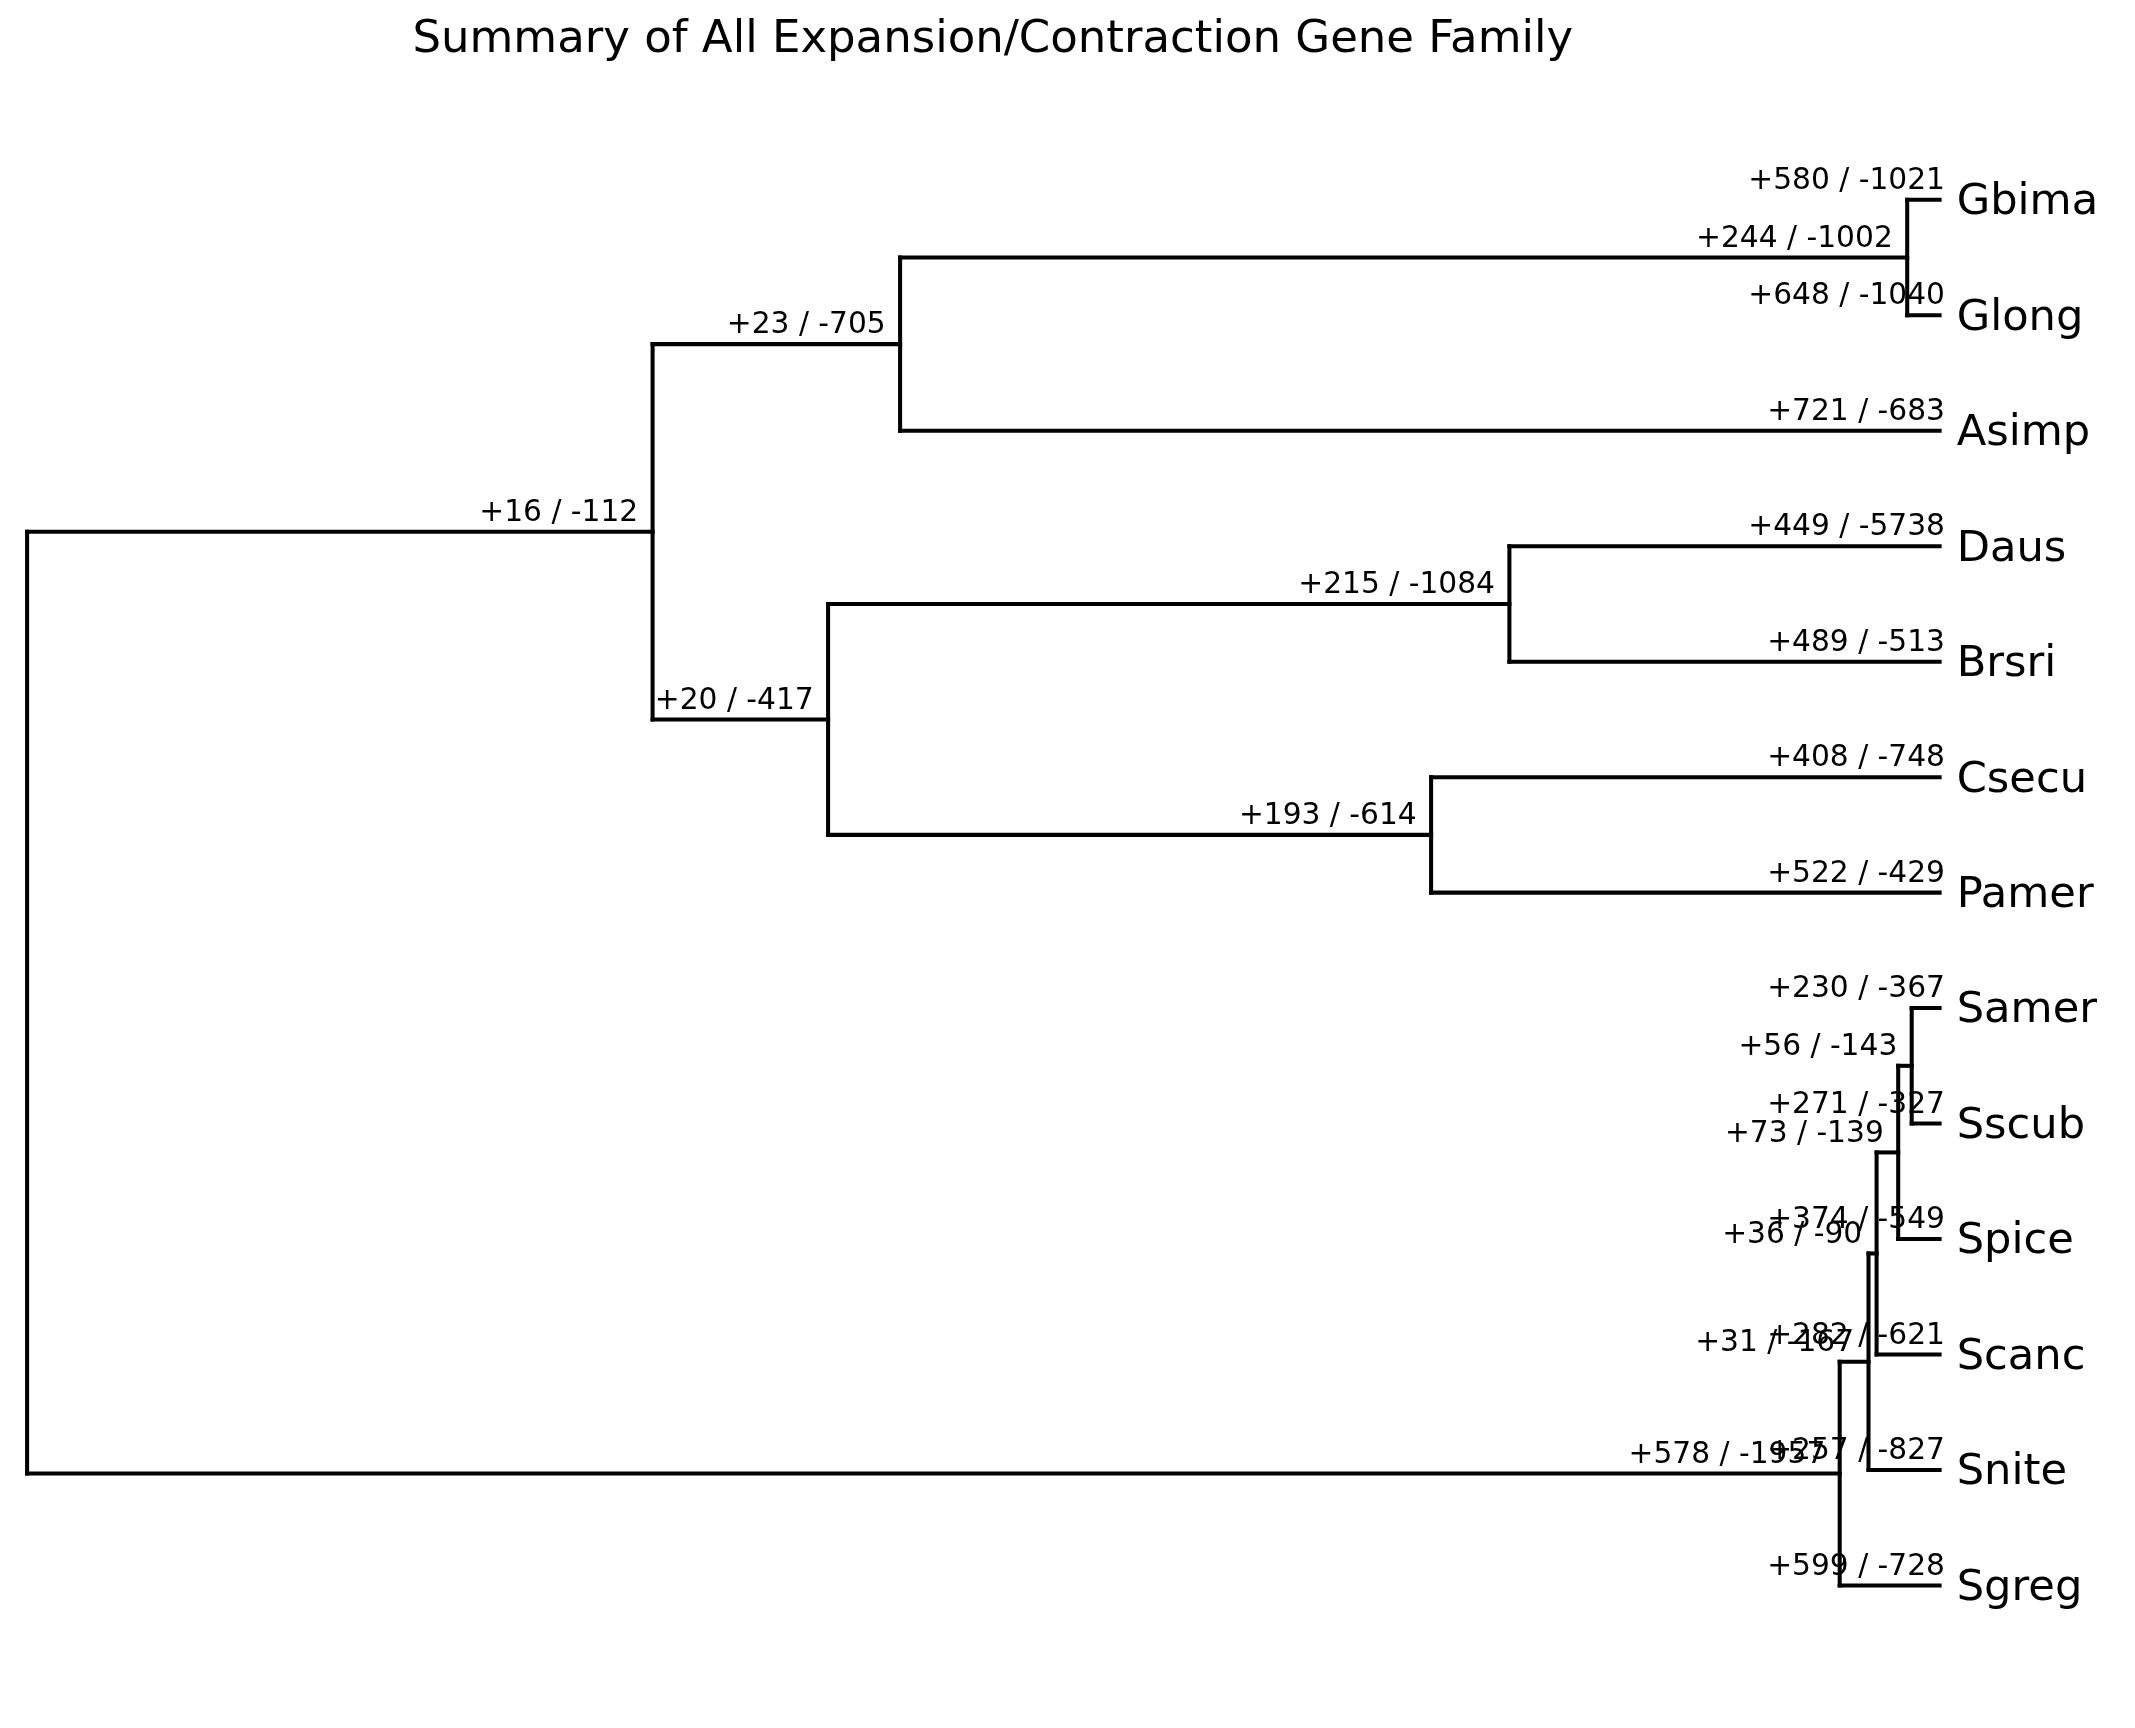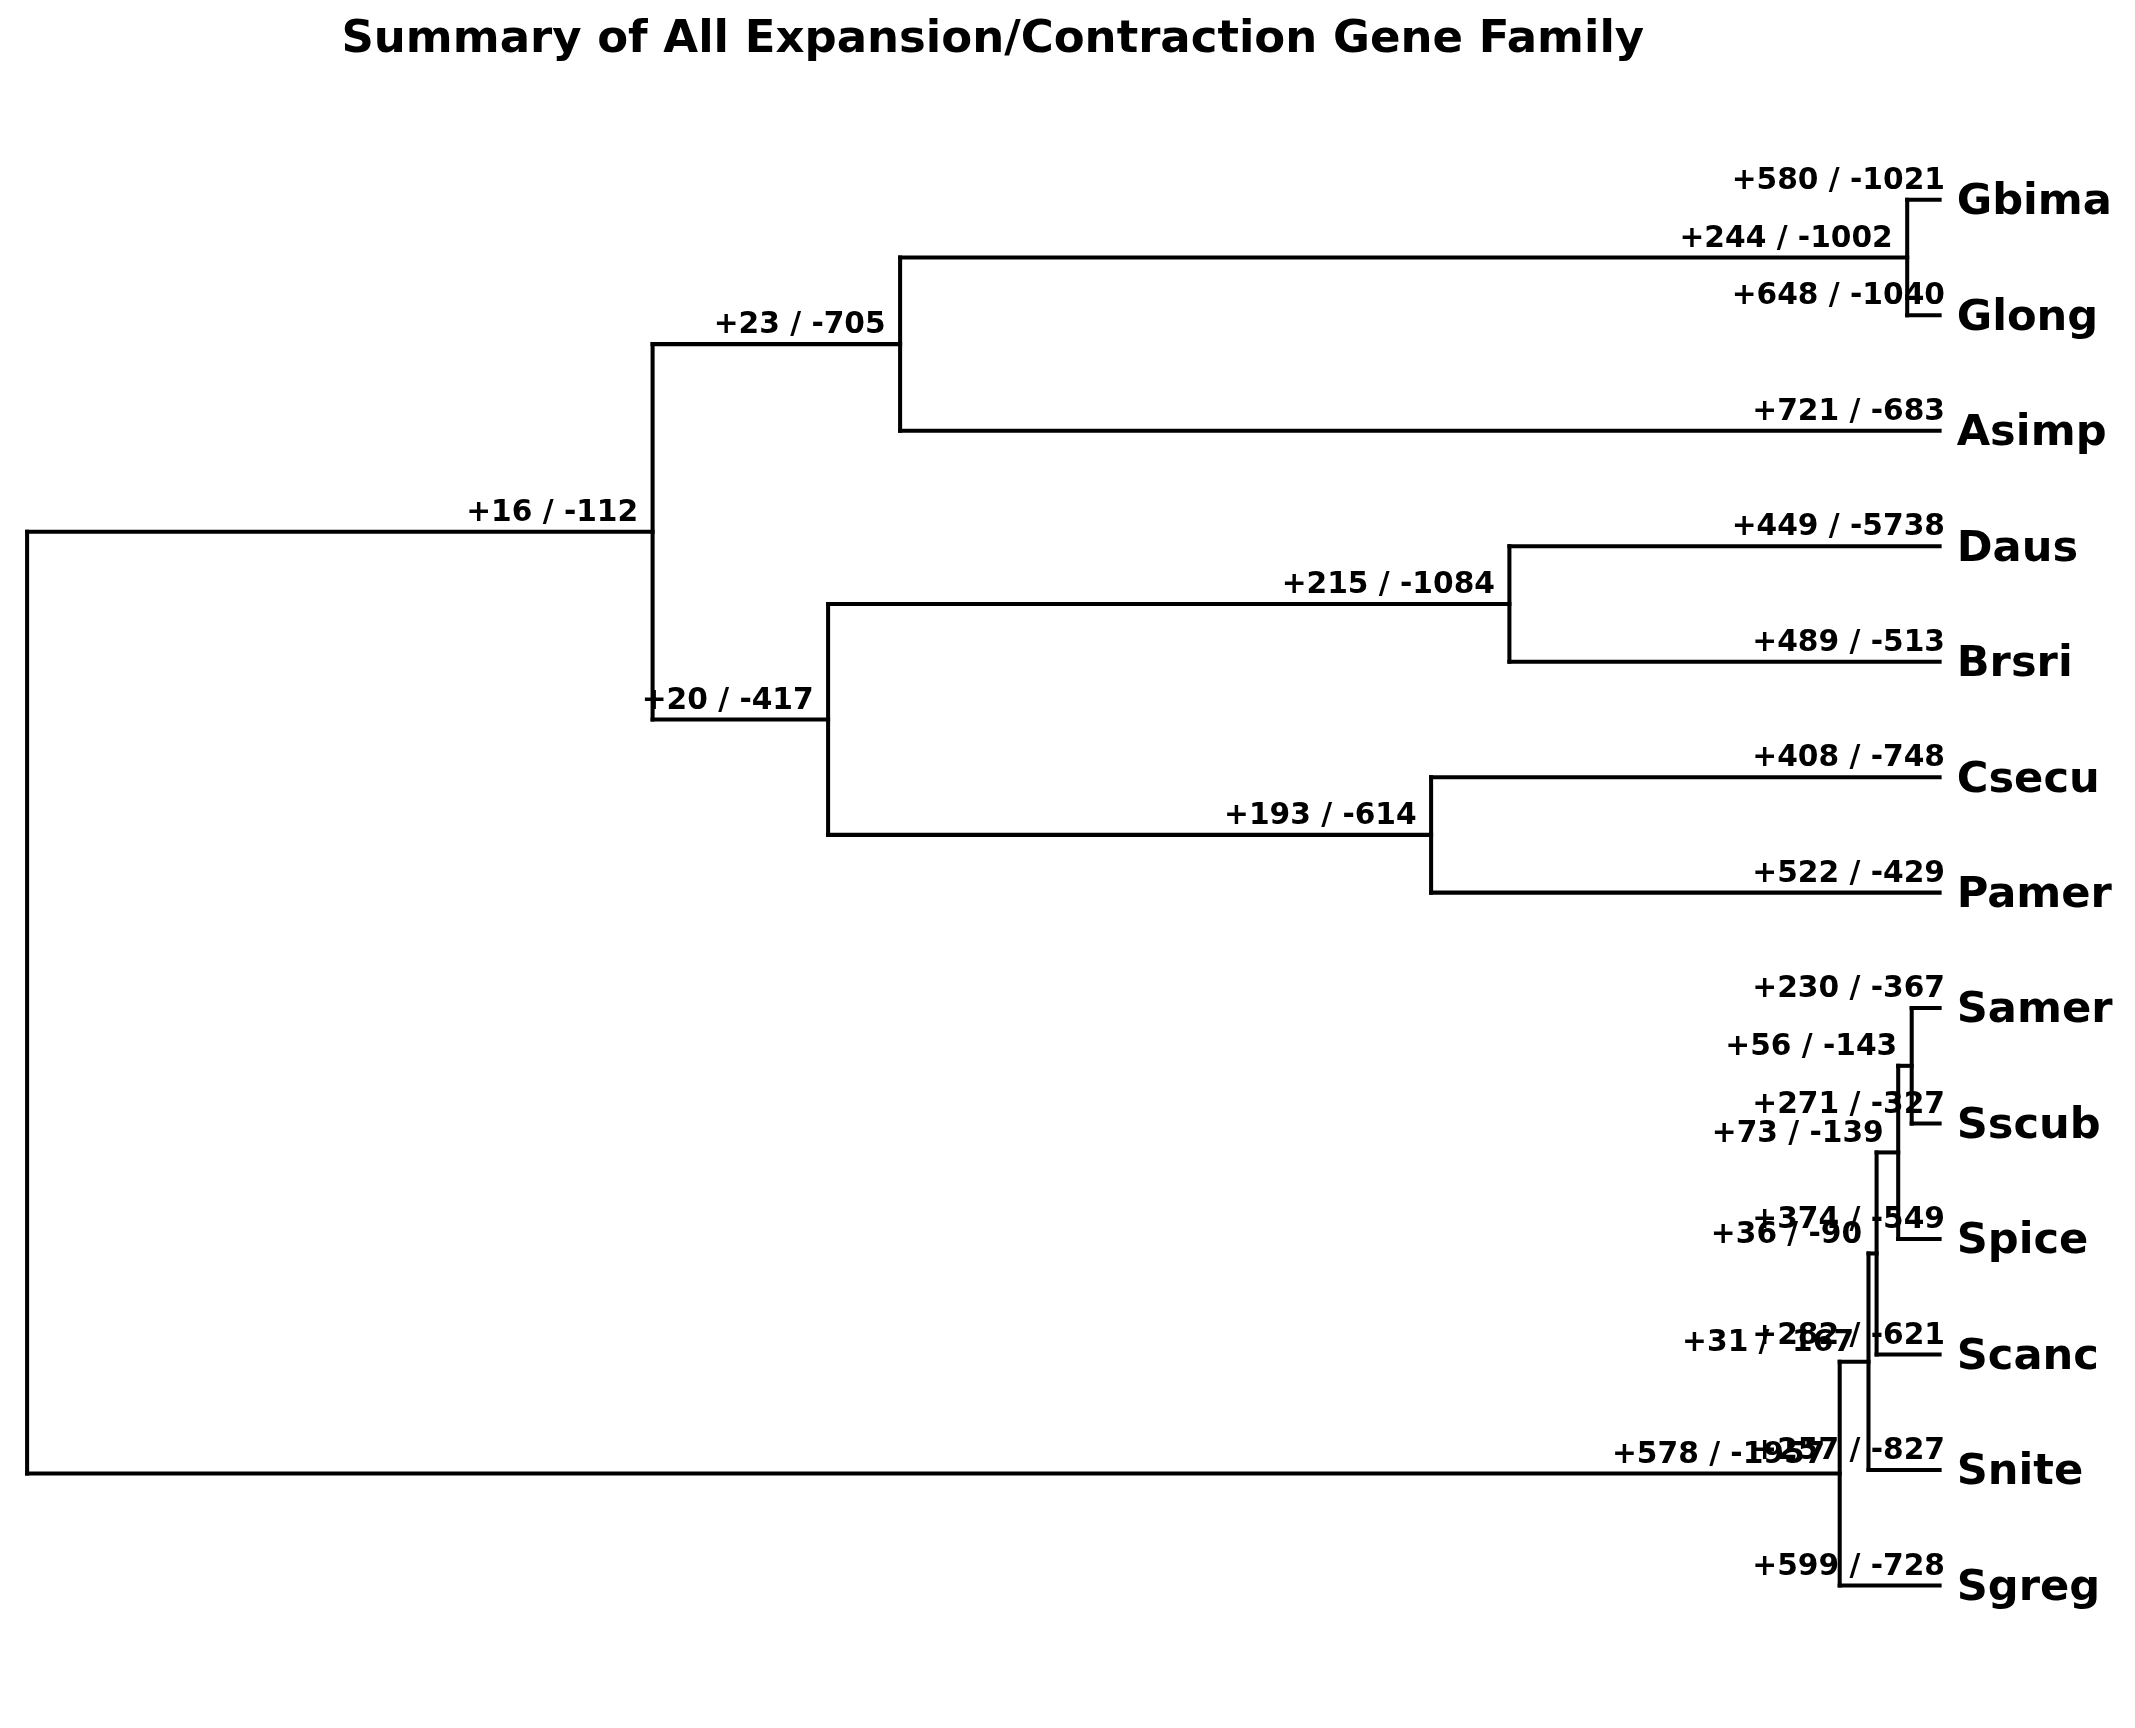--- a/index.html
+++ b/index.html
@@ -7,21 +7,20 @@
     padding: 0;
     background: #ffffff;
   }
   .figure {
     position: relative;
     width: 2135px;
     height: 1728px;
     background: #ffffff;
     font-family: "DejaVu Sans", sans-serif;
     overflow: hidden;
-    font-weight: bold;
   }
   svg text {
     font-family: "DejaVu Sans", sans-serif;
     fill: #000000;
   }
   svg .title-text {
     font-size: 50px;
   }
   svg .branch-label {
     font-size: 33px;

